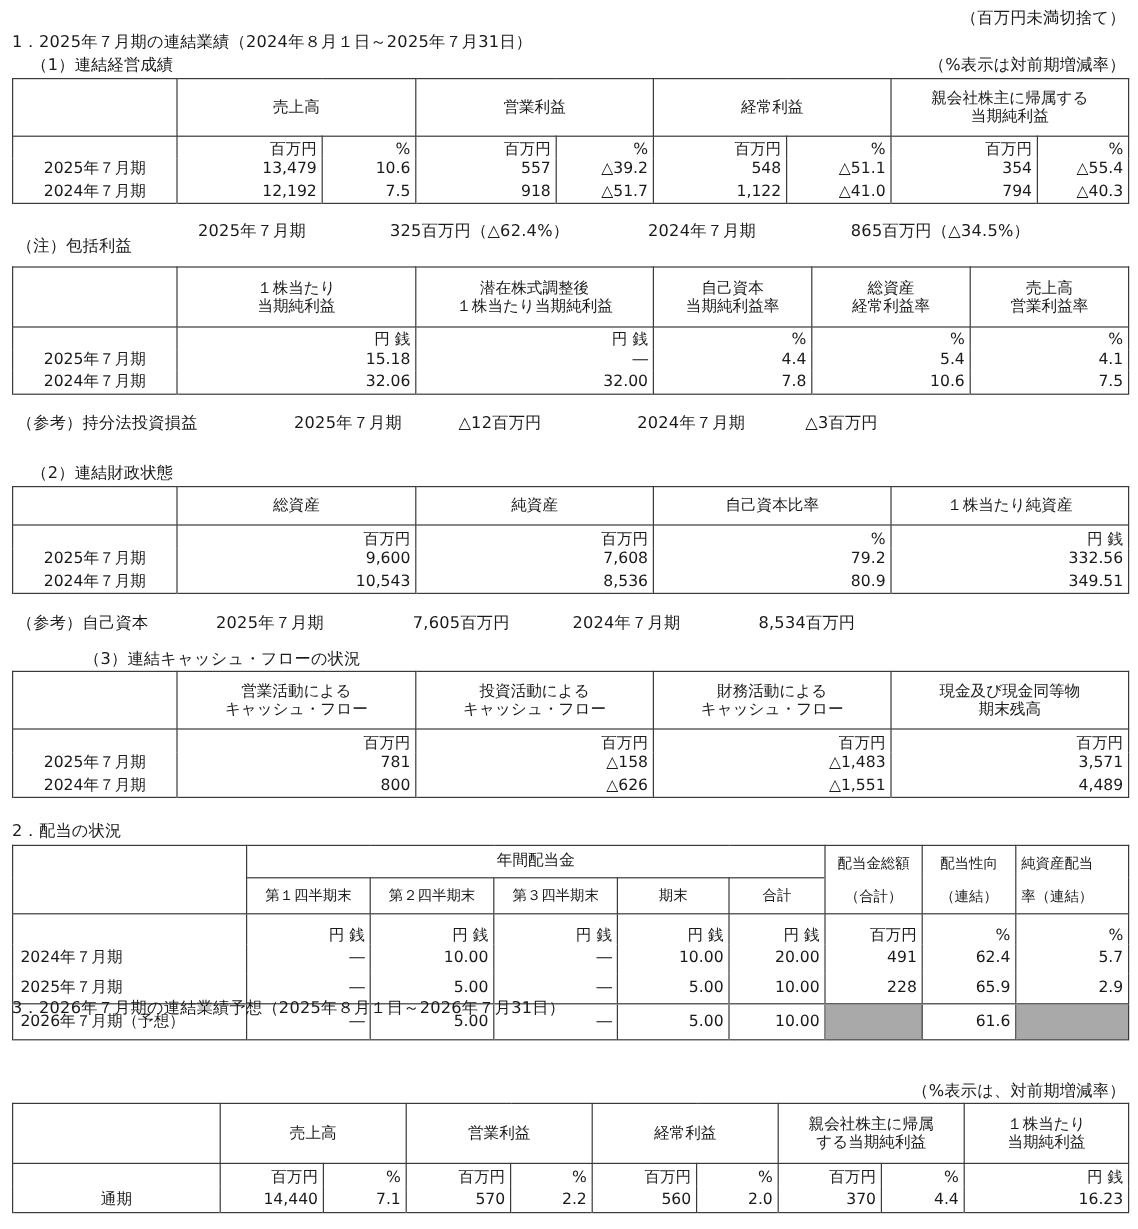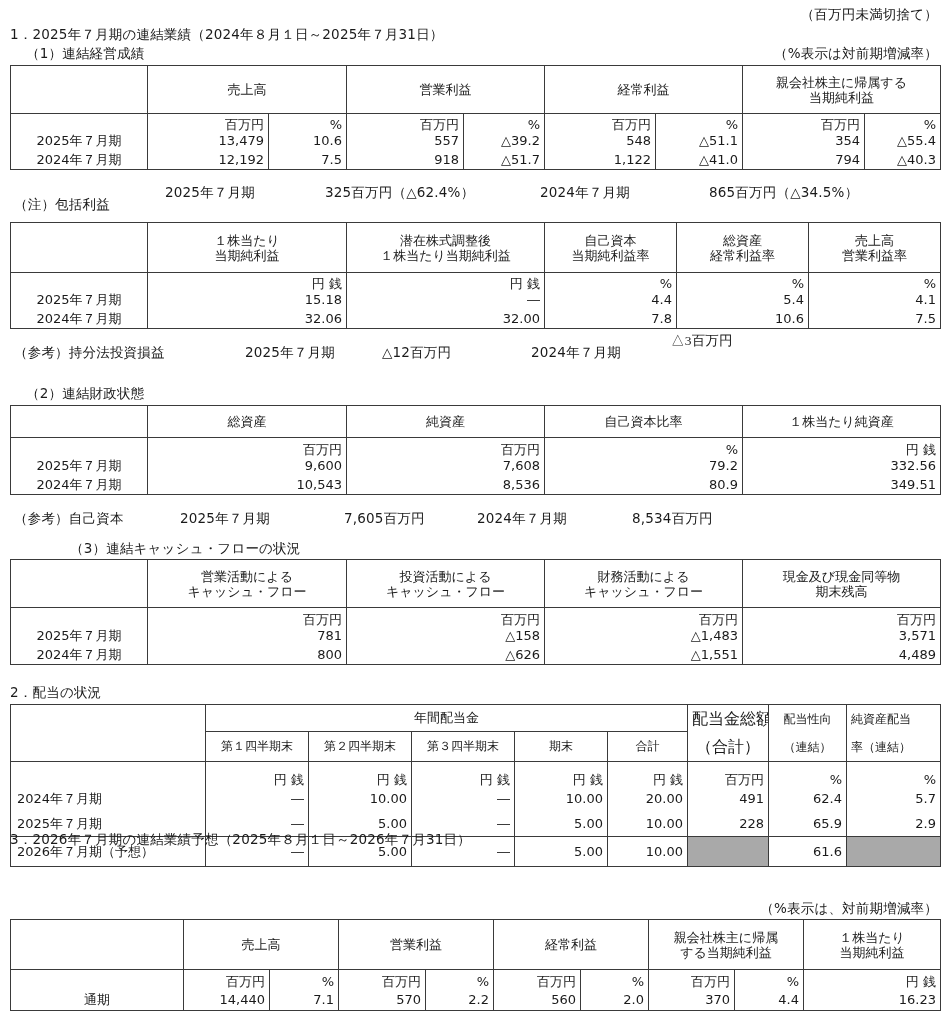--- a/index.html
+++ b/index.html
@@ -162,21 +162,21 @@
     <td class="r">7.5</td>
   </tr>
 </tbody>
   </table>
 
 <div>
   <span class="abs txt" style="left:14px; top:344px;">（参考）持分法投資損益</span>
   <span class="abs txt" style="left:245px; top:344px;">2025年７月期</span>
   <span class="abs txt" style="left:382px; top:344px;">△12百万円</span>
   <span class="abs txt" style="left:531px; top:344px;">2024年７月期</span>
-  <span class="abs txt" style="left:671px; top:332px;font-family:Liberation Serif, serif;">△3百万円</span>
+  <span class="abs txt" style="left:671px; top:344px;">△3百万円</span>
 </div>
 
 <div class="abs txt" style="left:26px; top:385px;">（2）連結財政状態</div>
 
 <table class="fin" style="left:10px; top:405px; width:930px;">
   <colgroup>
     <col style="width:137px">
       <col style="width:199px">
       <col style="width:198px">
       <col style="width:198px">
@@ -287,21 +287,21 @@
       <col style="width:93px">
       <col style="width:80px">
       <col style="width:81px">
       <col style="width:78px">
       <col style="width:94px">
   </colgroup>
   <tbody>
       <tr class="hdr" style="height:25px;">
     <td rowspan="2" style="border-bottom:1.6px solid #3a3a3a;"></td>
     <td colspan="5">年間配当金</td>
-    <td rowspan="2" style="border-bottom:1.6px solid #3a3a3a; font-size:16px; line-height:28px;">
+    <td rowspan="2" style="border-bottom:1.6px solid #3a3a3a; font-size:12px; line-height:28px;">
           <div>配当金総額</div>
           <div>（合計）</div>
         </td>
     <td rowspan="2" style="border-bottom:1.6px solid #3a3a3a; font-size:12px; line-height:28px;">
           <div>配当性向</div>
           <div>（連結）</div>
         </td>
     <td rowspan="2" style="border-bottom:1.6px solid #3a3a3a; font-size:12px; line-height:28px; text-align:left;">
           <div>純資産配当</div>
           <div>率（連結）</div>

